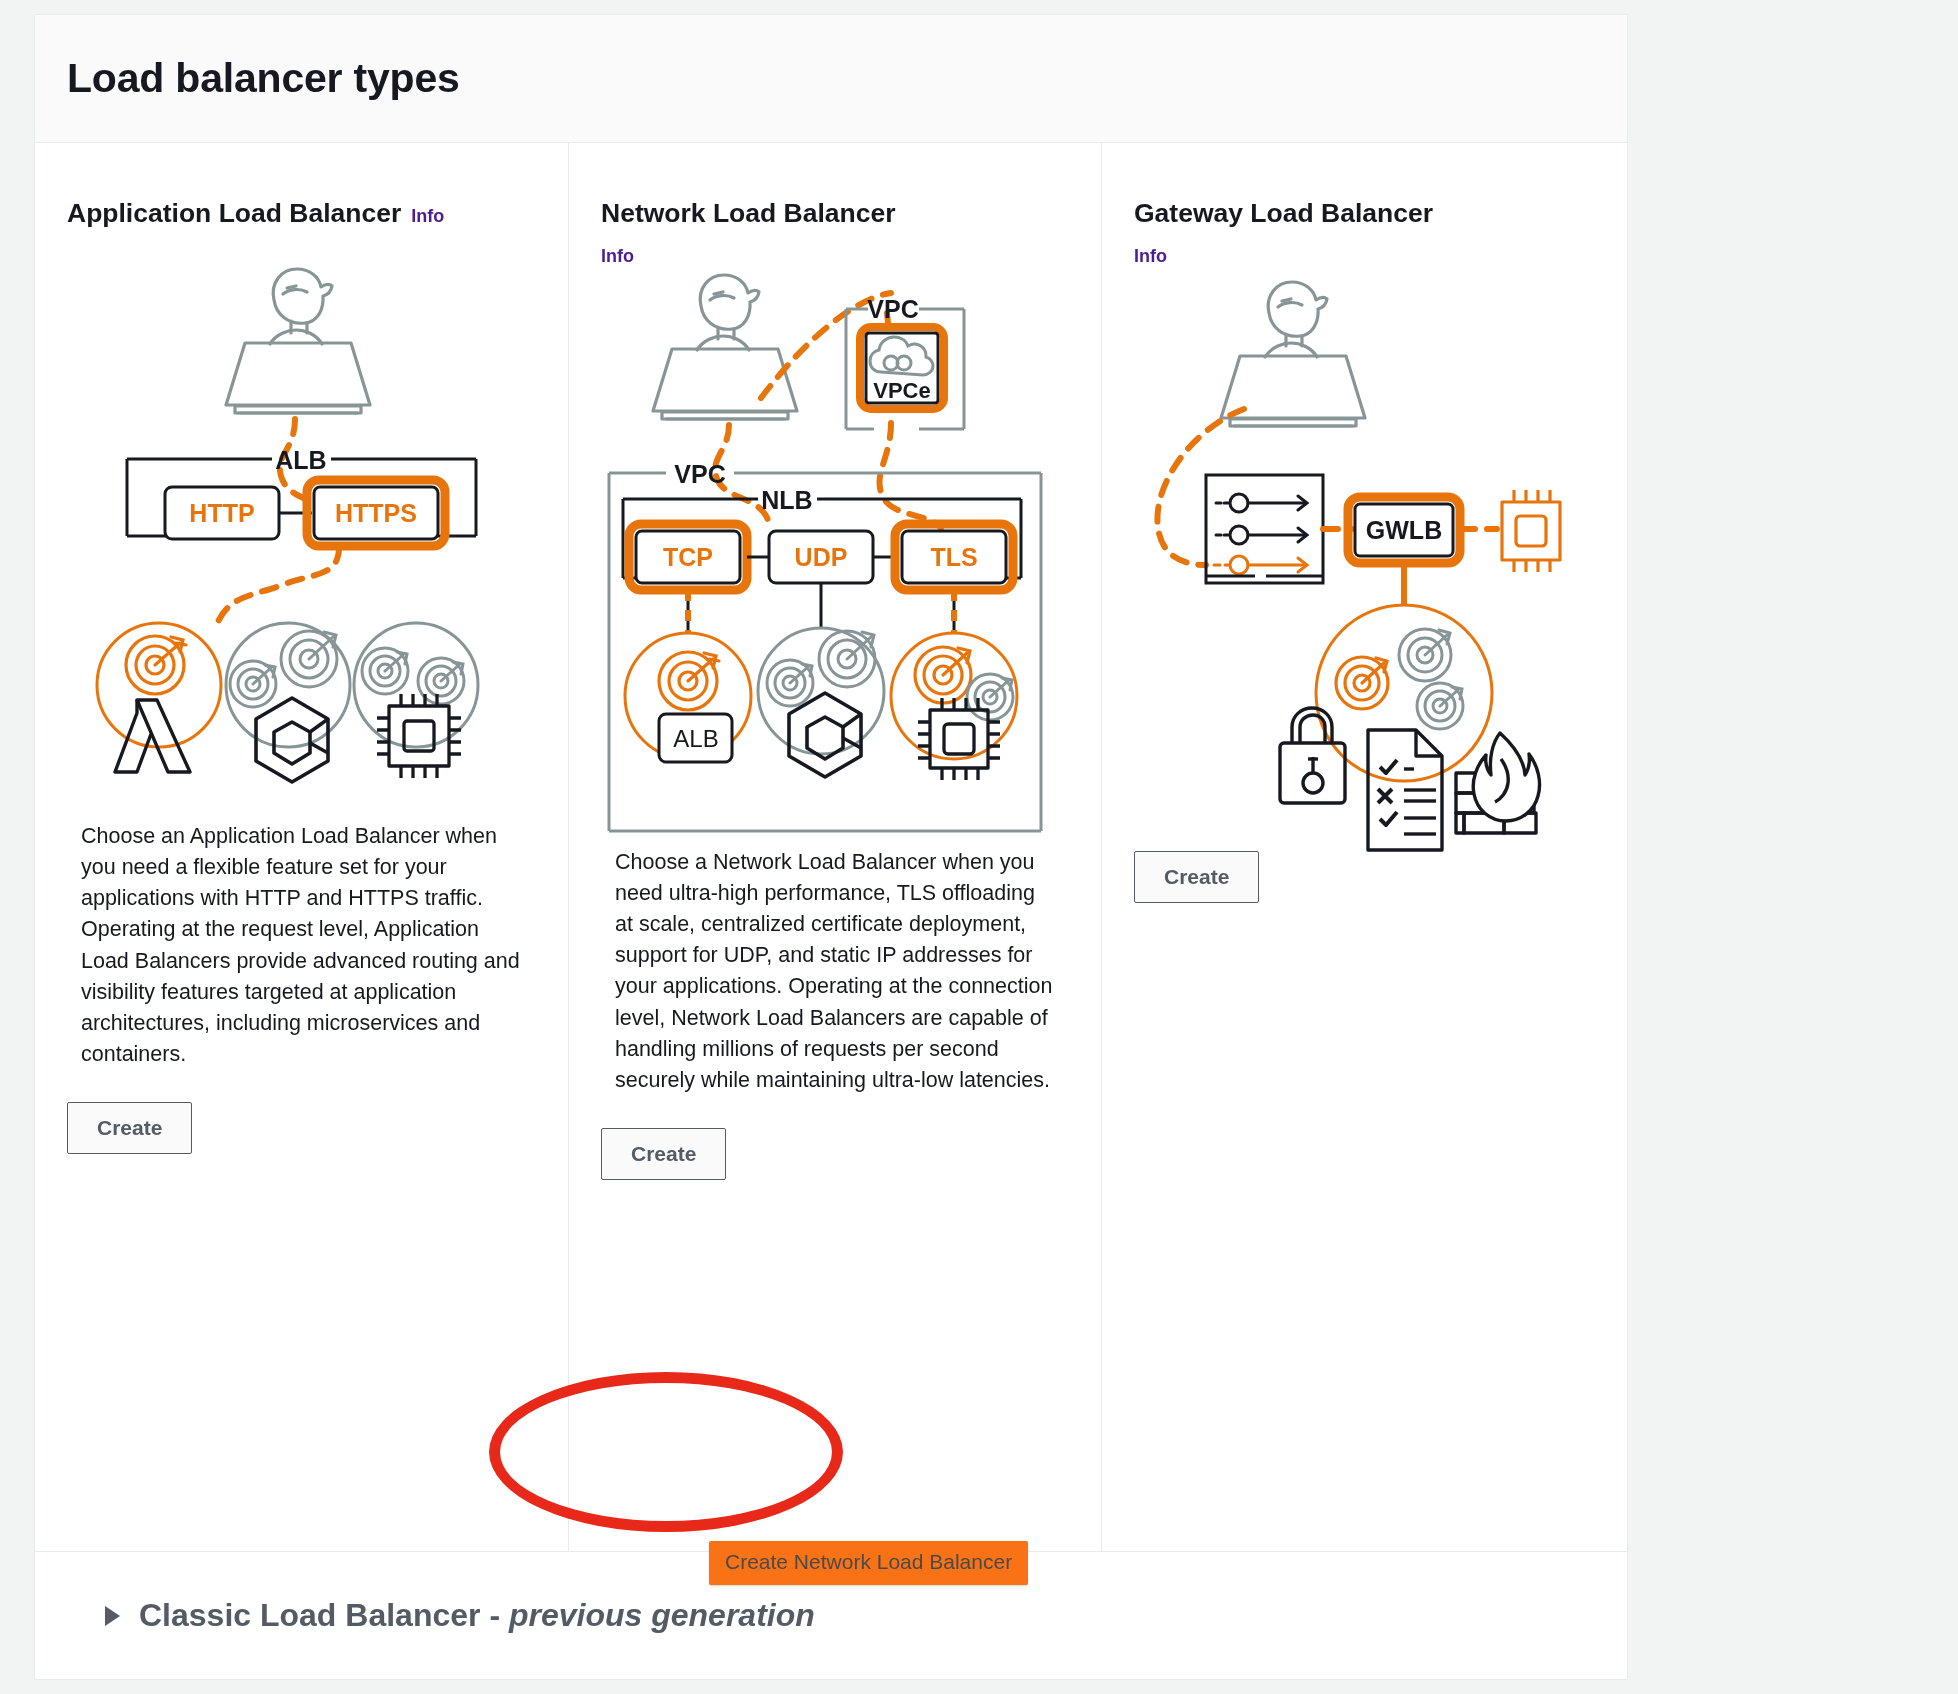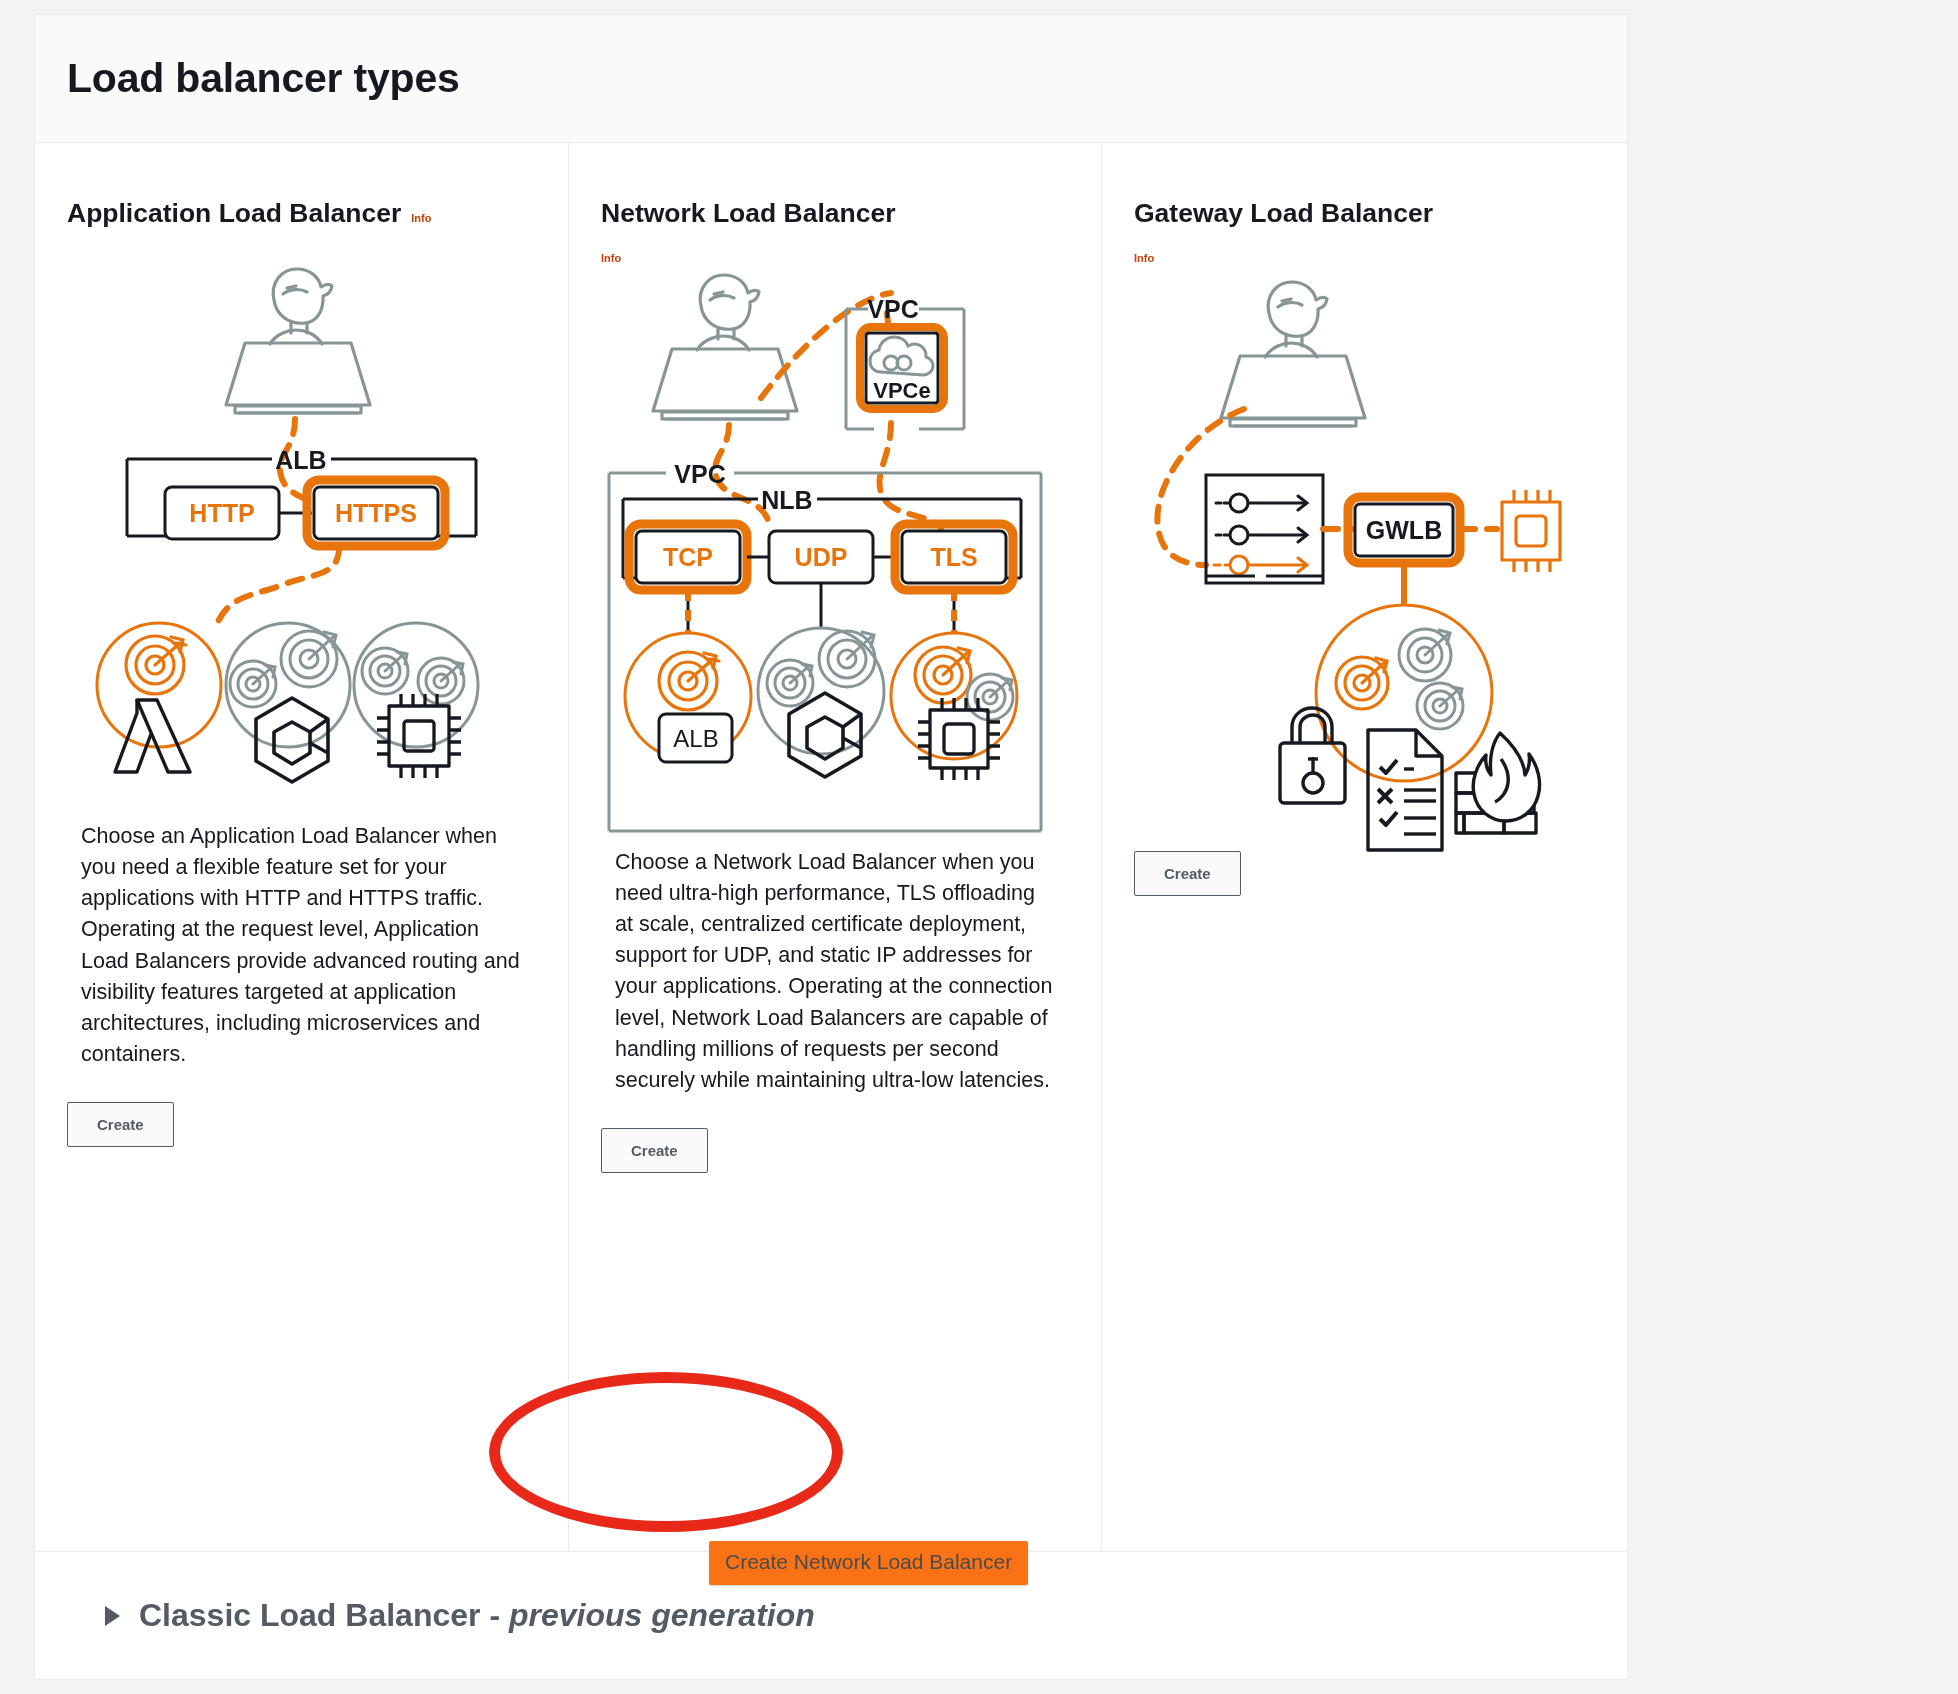--- a/index.html
+++ b/index.html
@@ -45,22 +45,22 @@
   }
   .col + .col { border-left: 1px solid #e9ebed; }
   .col-title {
     font-size: 26.5px;
     font-weight: bold;
     color: #16191f;
     line-height: 1.43;
     margin: 0 0 8px 0;
   }
   .col-title .info {
-    font-size: 11px;
-    color: #c2410c;
+    font-size: 18px;
+    color: #4c1d95;
     font-weight: bold;
     margin-left: 10px;
     cursor: pointer;
     white-space: nowrap;
   }
   .diagram {
     height: 560px;
     position: relative;
     margin-top: 14px;
   }
@@ -70,21 +70,21 @@
     color: #16191f;
     margin: 14px;
   }
   .btn {
     margin-top: 18px;
     display: inline-block;
     background: #fafafa;
     border: 1.6px solid #545b64;
     border-radius: 2px;
     color: #545b64;
-    font-size: 15px;
+    font-size: 21px;
     font-weight: bold;
     padding: 13px 29px;
     cursor: pointer;
     font-family: "Liberation Sans", sans-serif;
   }
   
   .card-footer {
     height: 127px;
     display: flex; align-items: center;
     padding-left: 66px;

